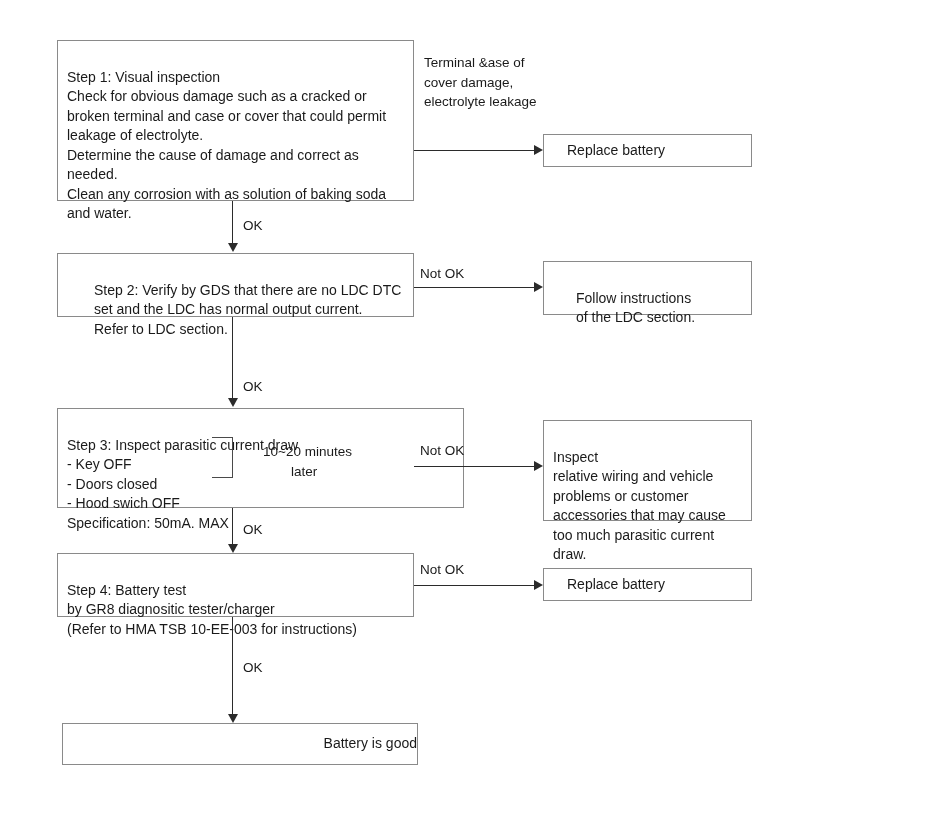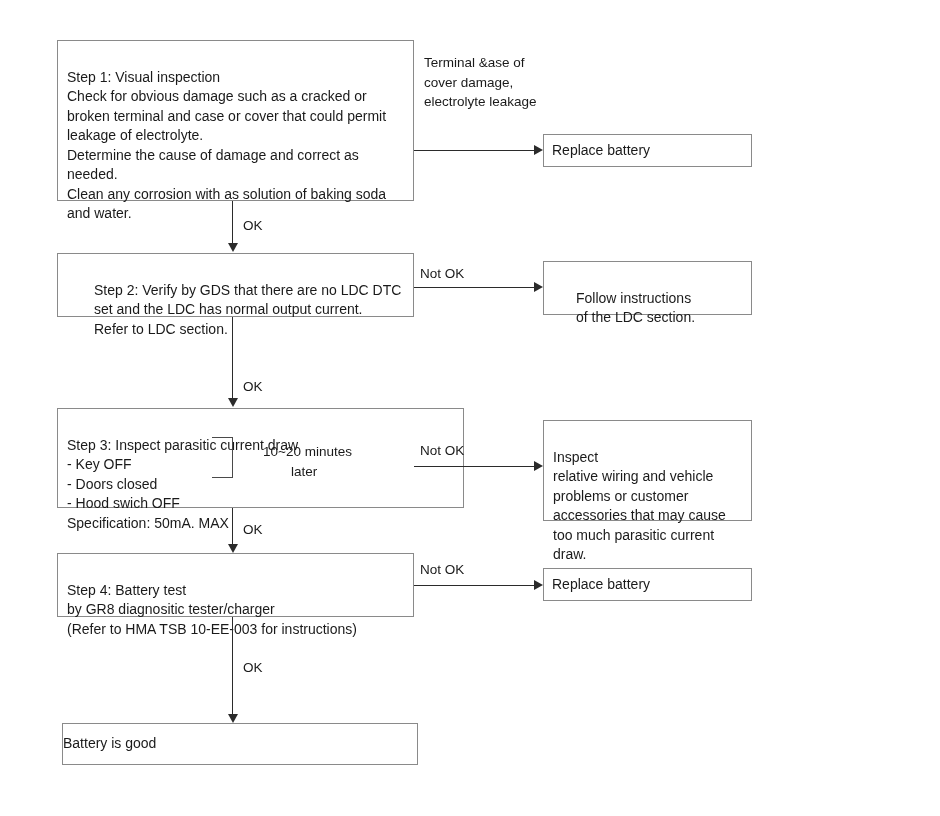--- a/index.html
+++ b/index.html
@@ -26,28 +26,28 @@
     background: #ffffff;
     font-size: 14px;
     line-height: 19.5px;
     color: #1a1a1a;
     white-space: pre-line;
     padding: 7px 9px;
   }
   .box.center {
     display: flex;
     align-items: center;
-    justify-content: flex-start;
+    justify-content: flex-end;
     padding: 0;
     white-space: nowrap;
   }
   .box.vcenter {
     display: flex;
     align-items: center;
-    padding-left: 8px;
+    padding-left: 23px;
   }
   .plain-text {
     position: absolute;
     font-size: 13.5px;
     line-height: 19.5px;
     color: #1a1a1a;
     white-space: pre-line;
   }
   .edge-label {
     position: absolute;

